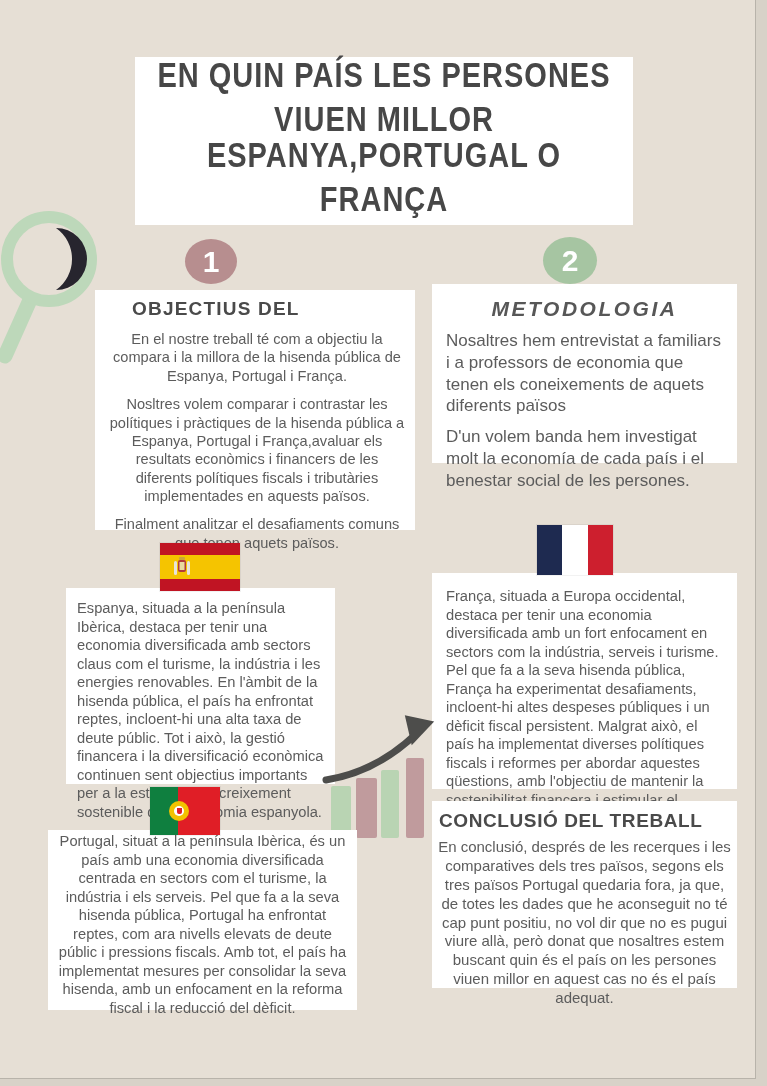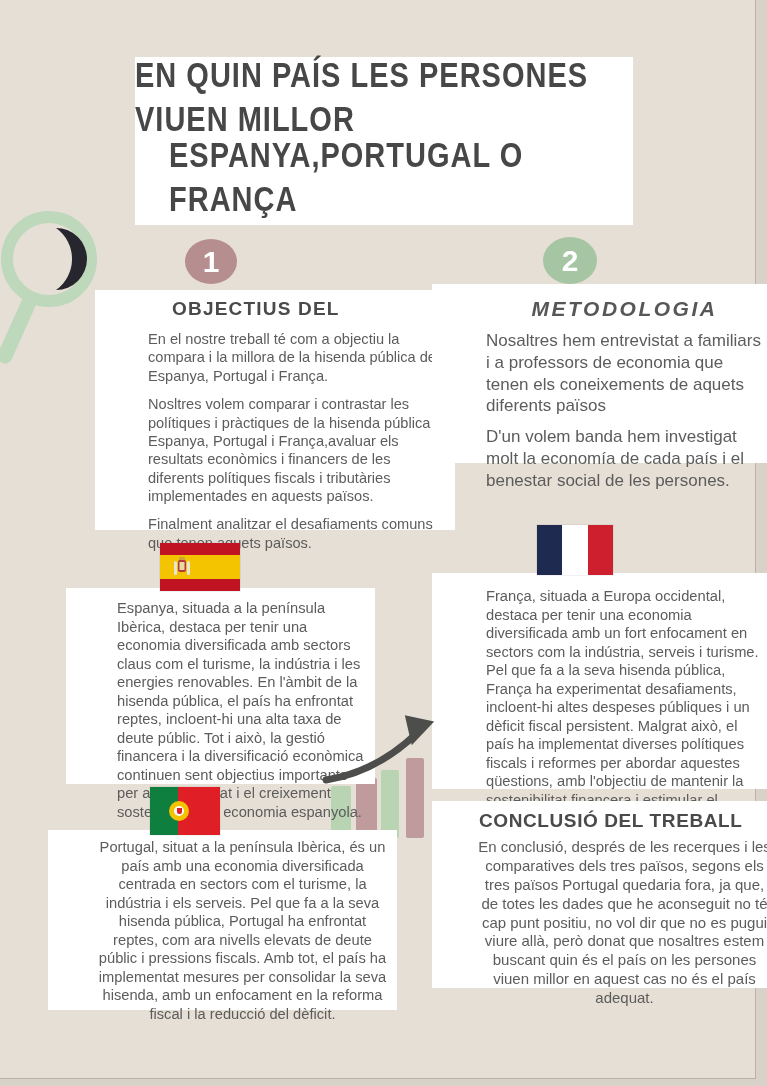--- a/index.html
+++ b/index.html
@@ -1,23 +1,23 @@
 <!DOCTYPE html>
 <html><head>
 <meta charset="utf-8">
 <style>
   html,body{margin:0;padding:0;background:#d8d2c8;}
   .canvas{position:relative;width:767px;height:1086px;overflow:hidden;
           font-family:"Liberation Sans",sans-serif;background:#d8d2c8;}
   .poster{position:absolute;left:0;top:0;width:755px;height:1078px;
           background:#e6dfd5;border-right:1px solid #b8b3aa;border-bottom:1px solid #b8b3aa;}
-  .wbox{position:absolute;background:#ffffff;z-index:2;padding-left:40px;}
+  .wbox{position:absolute;background:#ffffff;z-index:2;}
   
   .title-box{position:absolute;left:135px;width:498px;background:#fff;z-index:2;
-             display:flex;align-items:center;justify-content:center;text-align:left;}
+             display:flex;align-items:center;justify-content:center;text-align:center;}
   .tb1{top:57px;height:82px;}
   .tb2{top:131px;height:94px;}
   .title-text{display:inline-block;transform:scaleY(1.18);color:#474747;
               font-weight:700;font-size:29px;line-height:37px;letter-spacing:1px;}
   .tb2 .title-text{max-width:430px;}
   
   .num-circle{position:absolute;border-radius:50%;color:#ffffff;z-index:3;
               display:flex;align-items:center;justify-content:center;
               font-weight:700;font-size:30px;}
   .nc1{left:185px;top:239px;width:52px;height:45px;background:#b78e8f;}
@@ -29,25 +29,25 @@
   .box-franca{left:432px;top:573px;width:305px;height:216px;}
   .box-portugal{left:48px;top:830px;width:309px;height:180px;}
   .box-conclusio{left:432px;top:801px;width:305px;height:187px;}
   .h-strong{color:#4a4a4a;font-weight:800;font-size:19px;line-height:22px;
             letter-spacing:1.2px;margin:8px 0 6px 37px;}
   .h-conclusio{color:#4a4a4a;font-weight:700;font-size:19px;line-height:22px;
                letter-spacing:0.6px;margin:9px 0 2px 7px;}
   .h-light{color:#575757;font-weight:700;font-size:21px;letter-spacing:2.5px;
            text-align:center;margin:13px 0 4px 0;font-style:italic;}
   .body-txt{color:#5c5c5c;font-size:14.6px;line-height:1.26;}
-  .box-objectius .body-txt{margin:10px 9px 0 13px;}
+  .box-objectius .body-txt{margin:10px 9px 0 13px;text-align:center;}
   .box-metodologia .body-txt{font-size:17px;line-height:1.28;margin:9px 13px 0 14px;}
   .box-espanya .body-txt{margin:11px 8px 0 11px;font-size:14.7px;}
   .box-franca .body-txt{margin:14px 10px 0 14px;font-size:14.7px;}
-  .box-portugal .body-txt{margin:8px 8px 0 8px;text-align:center;font-size:14.7px;}
+  .box-portugal .body-txt{margin:2px 8px 0 8px;text-align:center;font-size:14.7px;}
   .box-conclusio .body-txt{margin:6px 6px 0 6px;text-align:center;font-size:15px;}
   
   .flag{position:absolute;z-index:4;box-shadow:0 0 0 1px rgba(0,0,0,0.05);}
   .flag-espanya{left:160px;top:543px;width:80px;height:48px;
     background:linear-gradient(to bottom,#c01423 0 25%,#f5c400 25% 75%,#c01423 75% 100%);}
   .flag-franca{left:537px;top:525px;width:76px;height:50px;
     background:linear-gradient(to right,#1e2a50 0 33.4%,#ffffff 33.4% 66.7%,#cd1f2e 66.7% 100%);}
   .flag-portugal{left:150px;top:787px;width:70px;height:48px;
     background:linear-gradient(to right,#0f7f3f 0 40%,#e01e26 40% 100%);}
   .emblem-es{position:absolute;left:14px;top:12px;width:16px;height:24px;}

